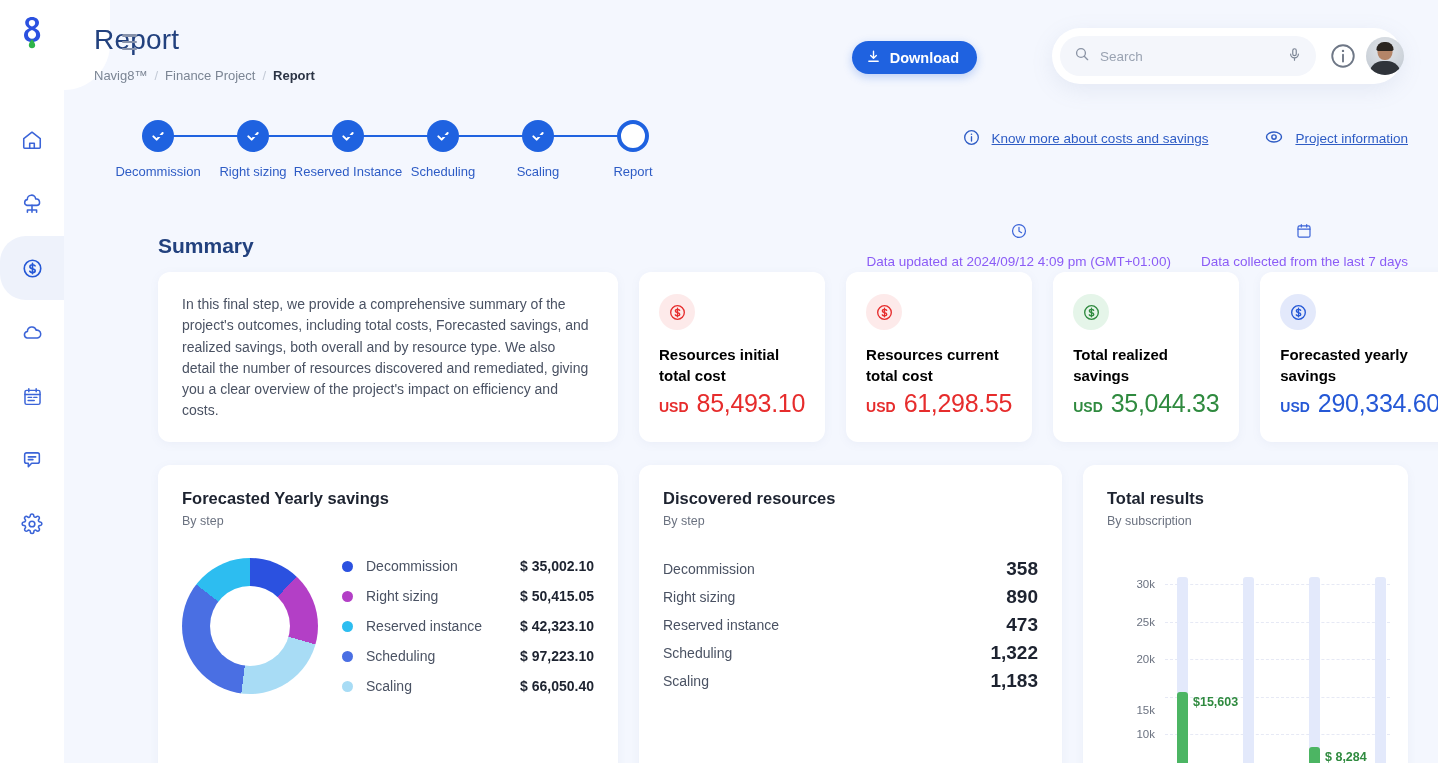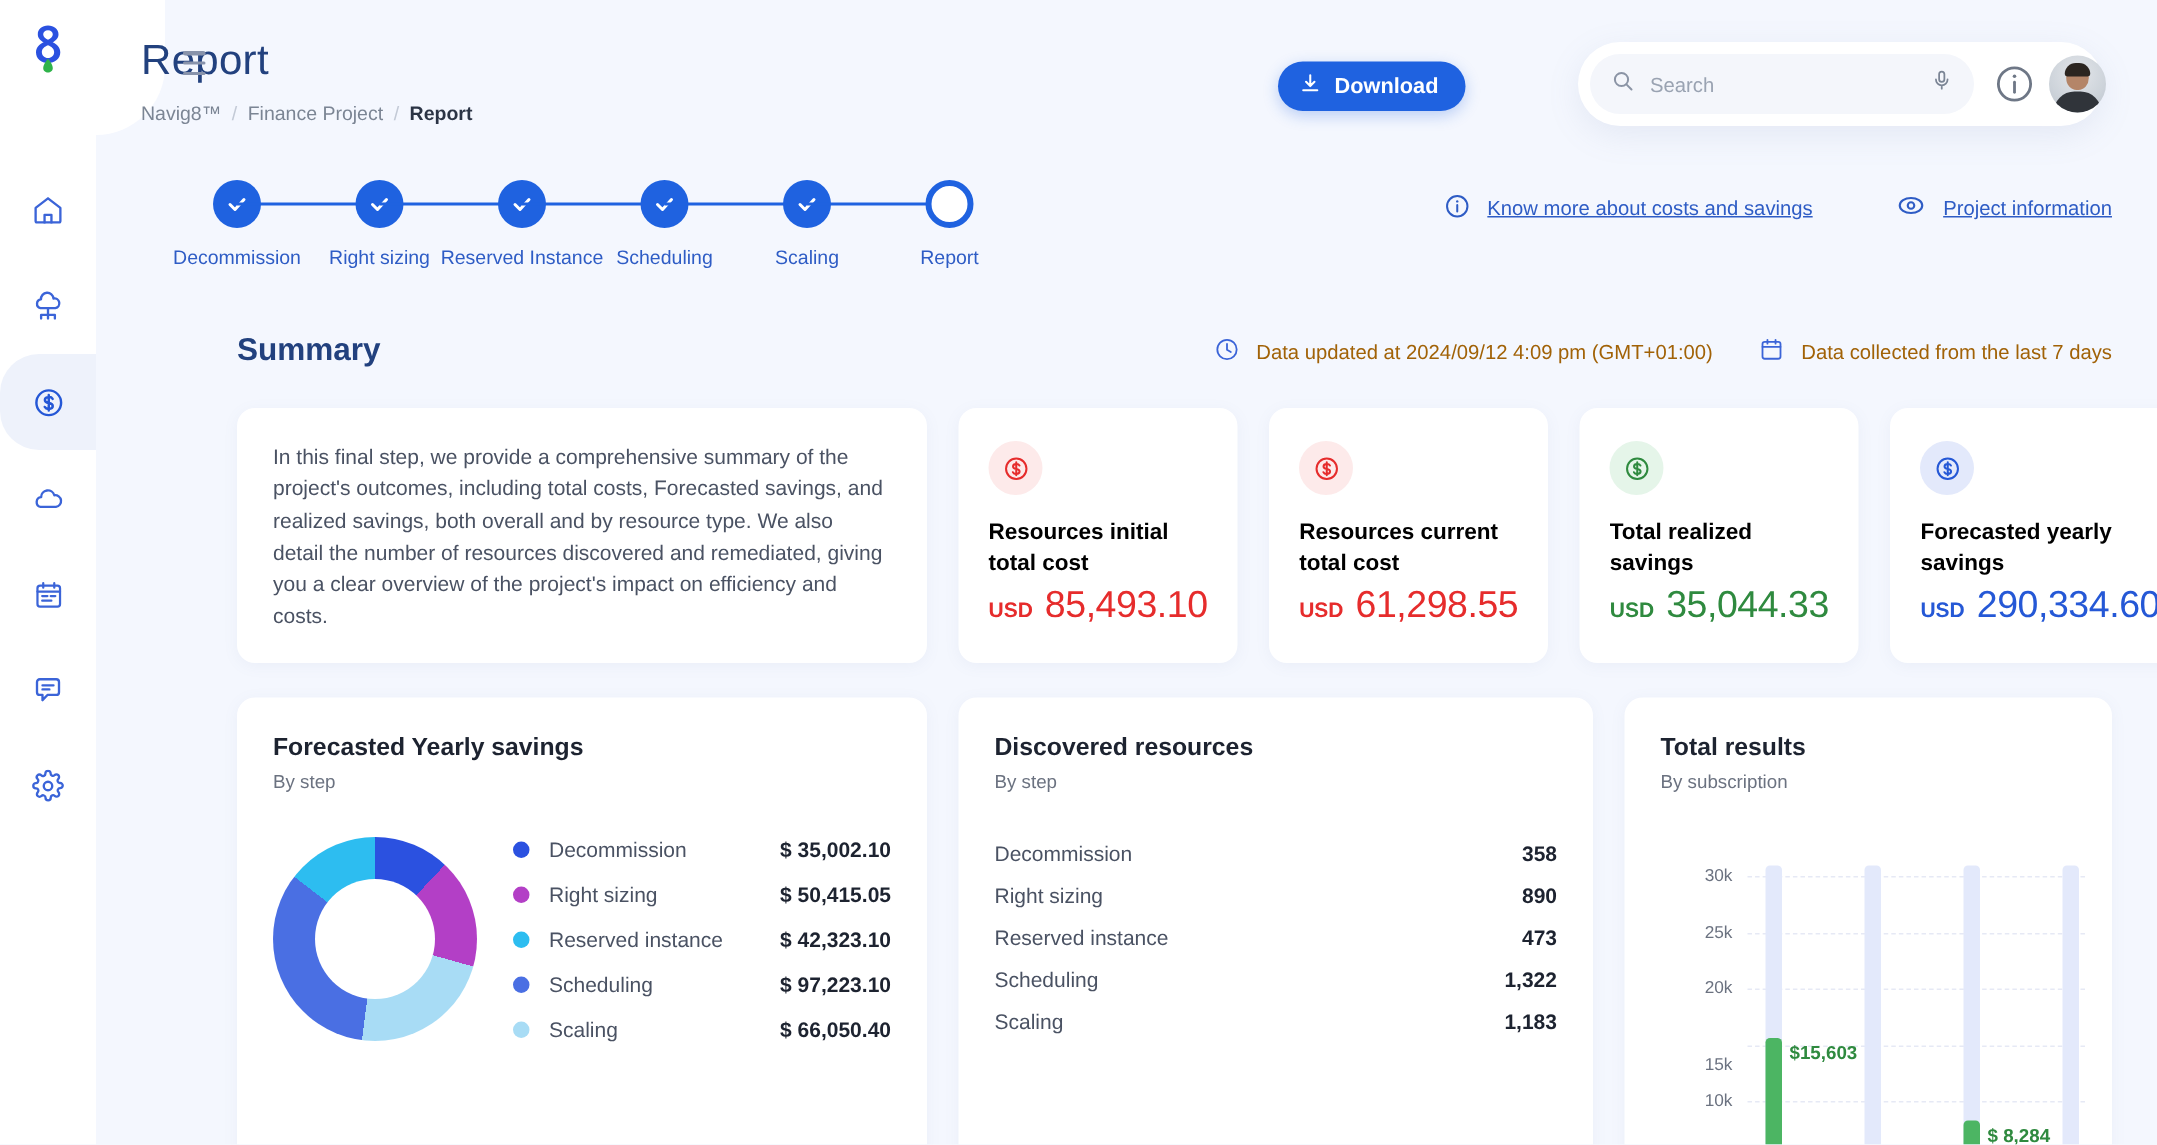--- a/index.html
+++ b/index.html
@@ -166,21 +166,21 @@
   }
   .head-link .txt { text-decoration: underline; }
 
   
   .summary-head {
     position: absolute; left: 94px; right: 30px; top: 222px;
     display: flex; align-items: center; justify-content: space-between;
   }
   .summary-title { font-size: 21px; font-weight: 700; color: #22417e; }
   .summary-meta { display: flex; align-items: center; gap: 30px; }
-  .meta-item { display: flex; align-items: center; gap: 11px; font-size: 13.5px; color: #a16207; }
+  .meta-item { display: flex; align-items: center; gap: 11px; font-size: 13.5px; color: #8b5cf6; flex-direction: column; }
 
   
   .row1 {
     position: absolute; left: 94px; right: 30px; top: 272px;
     display: flex; gap: 21px; align-items: stretch;
   }
   .card {
     background: #fff; border-radius: 12px;
     box-shadow: 0 2px 10px rgba(110,130,170,.07);
   }
@@ -224,21 +224,21 @@
   .legend { flex: 1 1 auto; display: flex; flex-direction: column; gap: 6px; }
   .legend-row { display: flex; align-items: center; height: 24px; }
   .legend-dot { width: 11px; height: 11px; border-radius: 50%; flex: 0 0 11px; margin-right: 13px; }
   .legend-name { flex: 1 1 auto; font-size: 14px; color: #4a5263; white-space: nowrap; }
   .legend-val { font-size: 14px; font-weight: 700; color: #1d2330; white-space: nowrap; text-align: right; }
 
   
   .dlist { margin-top: 30px; display: flex; flex-direction: column; gap: 6px; }
   .dlist-row { display: flex; align-items: center; justify-content: space-between; height: 22px; }
   .dlist-name { font-size: 14px; color: #4a5263; }
-  .dlist-val { font-size: 14px; font-weight: 700; color: #1d2330; }
+  .dlist-val { font-size: 19px; font-weight: 700; color: #1d2330; }
 
   
   .chart { position: absolute; left: 24px; right: 10px; top: 96px; bottom: 0; }
   .ylab {
     position: absolute; left: 0; width: 48px; text-align: right;
     font-size: 11.5px; color: #6b7280; transform: translateY(-50%);
   }
   .gridline {
     position: absolute; left: 58px; right: 8px; height: 0;
     border-top: 1.5px dashed #e6e9f5;

